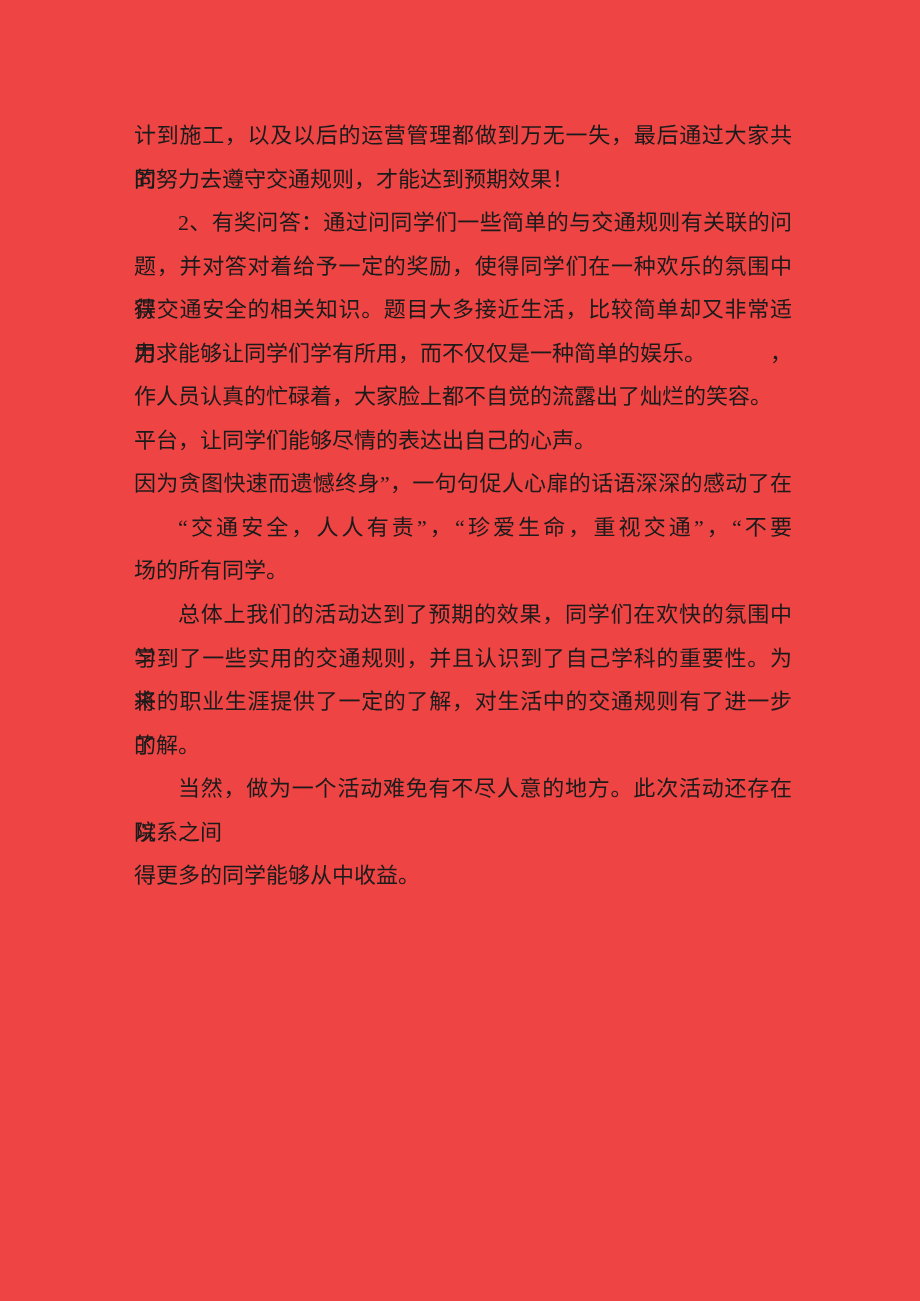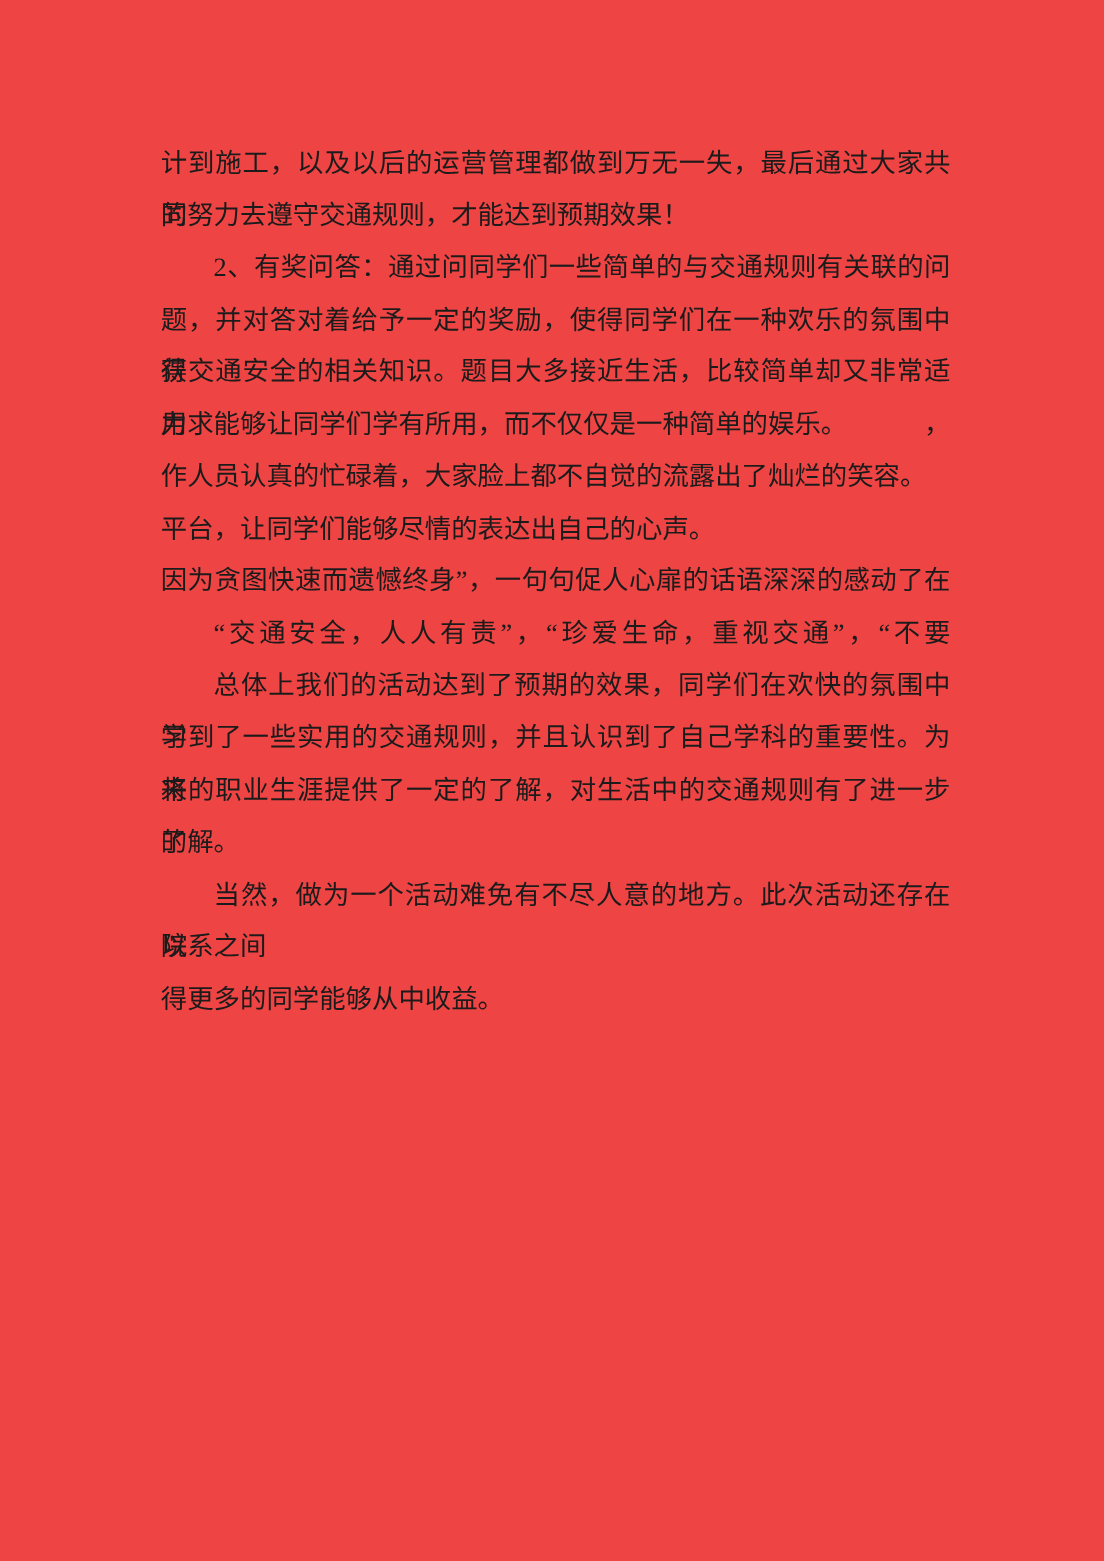--- a/index.html
+++ b/index.html
@@ -46,20 +46,21 @@
       <div class="line justify">计到施工，以及以后的运营管理都做到万无一失，最后通过大家共同</div>
       <div class="line">的努力去遵守交通规则，才能达到预期效果！</div>
       <div class="line indent justify">2、有奖问答：通过问同学们一些简单的与交通规则有关联的问</div>
       <div class="line justify">题，并对答对着给予一定的奖励，使得同学们在一种欢乐的氛围中获</div>
       <div class="line justify">得交通安全的相关知识。题目大多接近生活，比较简单却又非常适用，</div>
       <div class="line">力求能够让同学们学有所用，而不仅仅是一种简单的娱乐。</div>
       <div class="line">作人员认真的忙碌着，大家脸上都不自觉的流露出了灿烂的笑容。</div>
       <div class="line">平台，让同学们能够尽情的表达出自己的心声。</div>
       <div class="line justify">因为贪图快速而遗憾终身”，一句句促人心扉的话语深深的感动了在</div>
       <div class="line indent justify">“交通安全，人人有责”，“珍爱生命，重视交通”，“不要</div>
+      <div class="line">场的所有同学。</div>
       <div class="line indent justify">总体上我们的活动达到了预期的效果，同学们在欢快的氛围中学</div>
       <div class="line justify">习到了一些实用的交通规则，并且认识到了自己学科的重要性。为将</div>
       <div class="line justify">来的职业生涯提供了一定的了解，对生活中的交通规则有了进一步的</div>
       <div class="line">了解。</div>
       <div class="line indent justify">当然，做为一个活动难免有不尽人意的地方。此次活动还存在以</div>
       <div class="line">院系之间</div>
       <div class="line">得更多的同学能够从中收益。</div>
     </div>
 </div>
 

